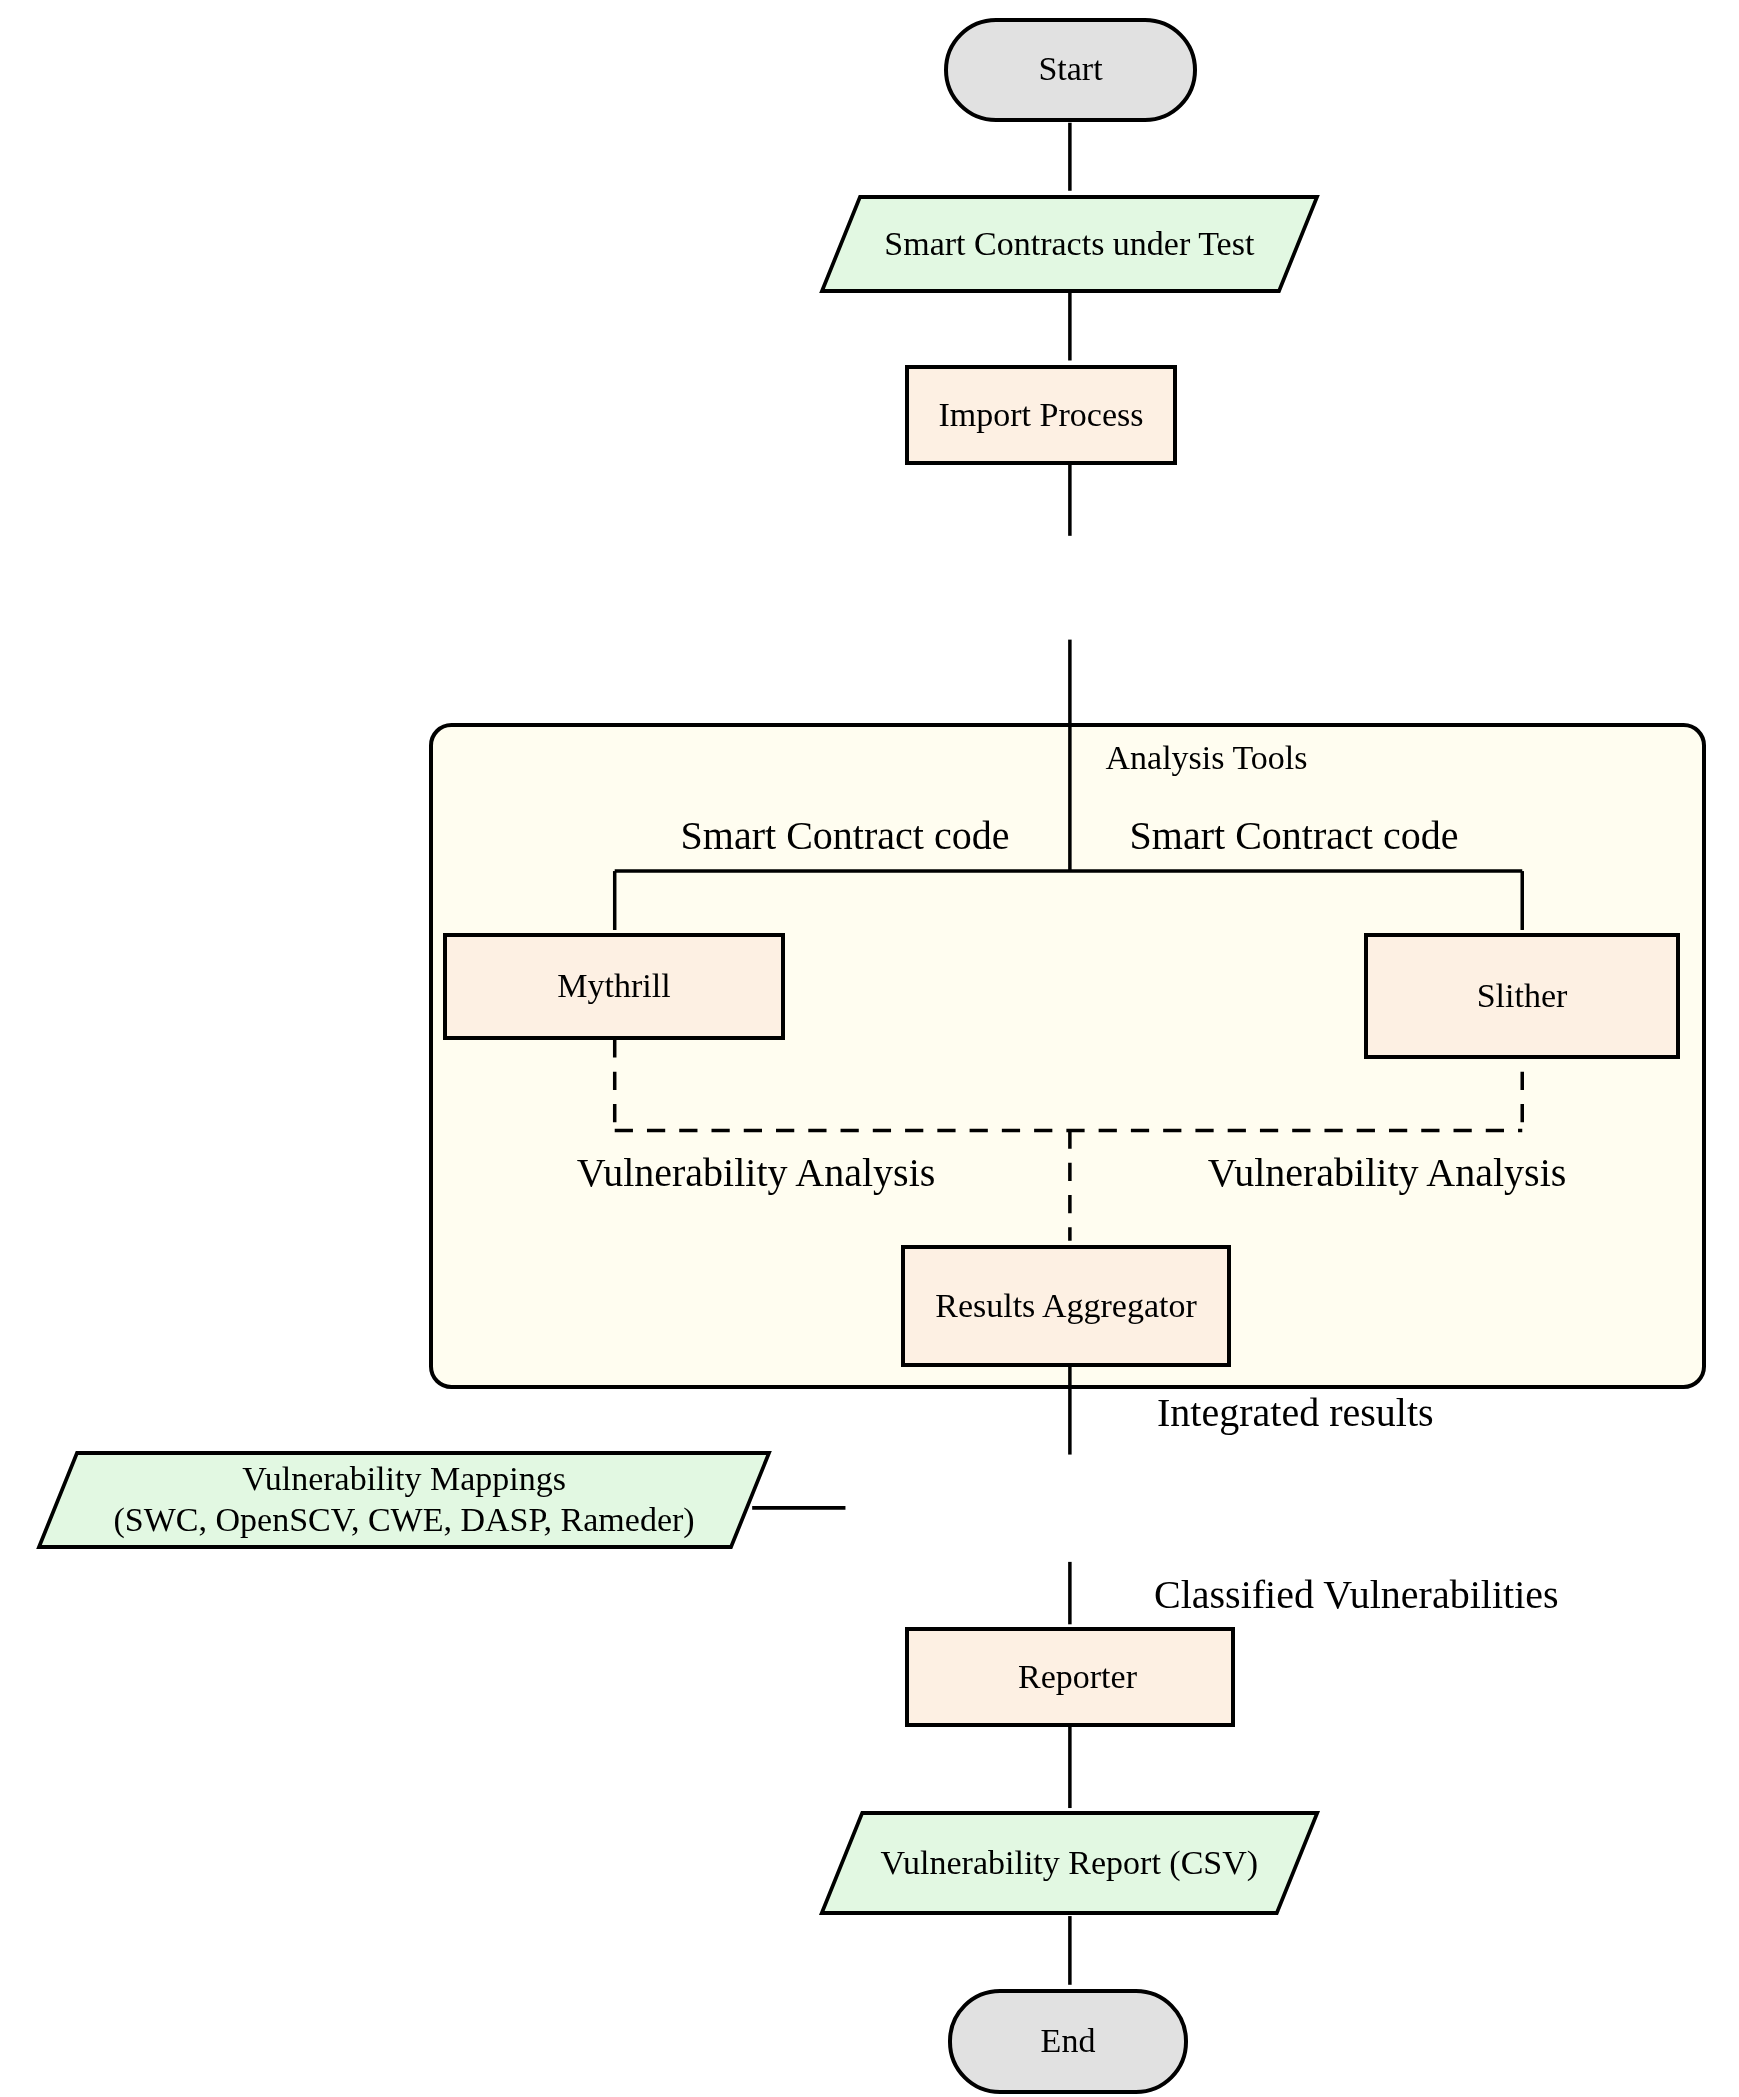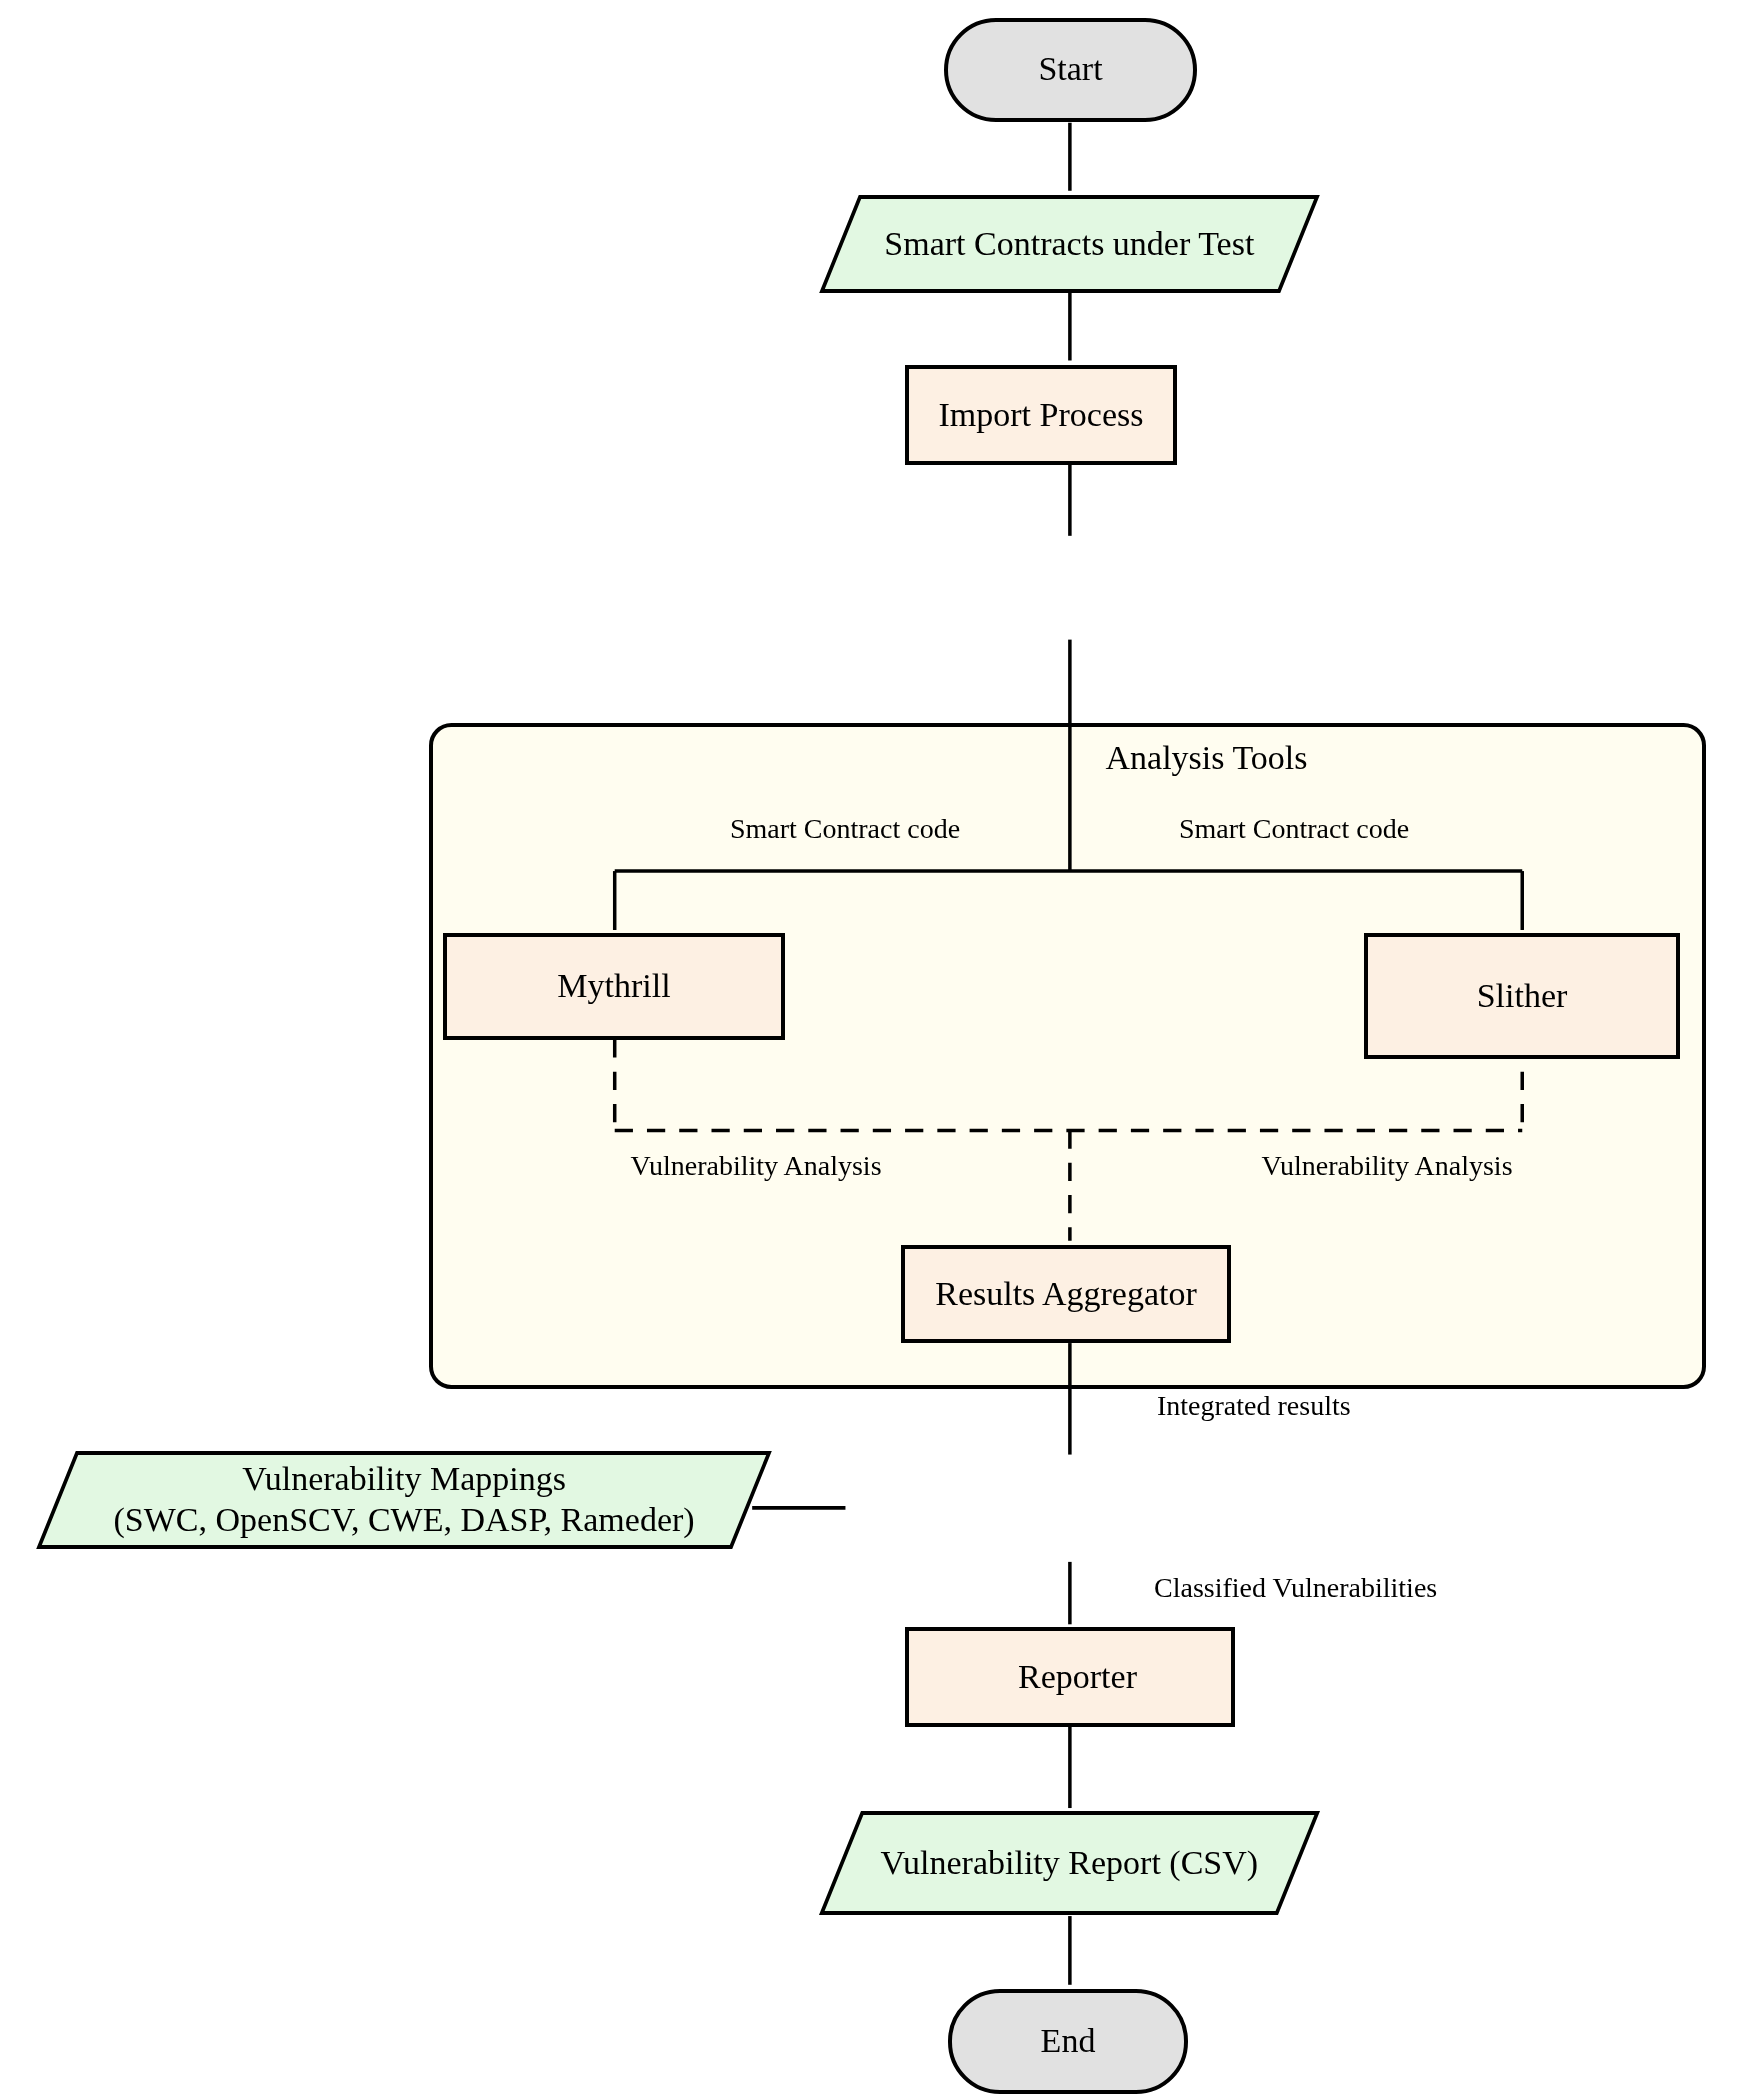--- a/index.html
+++ b/index.html
@@ -41,21 +41,21 @@
     position:absolute;box-sizing:border-box;
     border:4.2px solid var(--stroke);border-radius:22.4px;
     background:var(--container-fill);
     z-index:1;
   }
   .container-label{
     position:absolute;z-index:3;font-size:34px;line-height:1.2;
     text-align:center;
   }
   .edge-label{
-    position:absolute;z-index:3;font-size:28px;line-height:1.2;
+    position:absolute;z-index:3;font-size:40px;line-height:1.2;
     white-space:nowrap;
   }
   .edge-label.centered{transform:translateX(-50%);}
 </style>
 </head>
 <body>
 
 <div id="canvas">
 
   <div class="container-box" style="left:429px;top:723px;width:1277px;height:666px;"></div>
@@ -99,21 +99,21 @@
 
 
   <div class="node process" style="left:443px;top:933px;width:342px;height:107px;">
     <span>Mythrill</span>
   </div>
 
   <div class="node process" style="left:1364px;top:933px;width:316px;height:126px;">
     <span>Slither</span>
   </div>
 
-  <div class="node process" style="left:901px;top:1245px;width:330px;height:98px;">
+  <div class="node process" style="left:901px;top:1245px;width:330px;height:122px;">
     <span>Results Aggregator</span>
   </div>
 
   <div class="node data" style="left:56px;top:1451px;width:696px;height:98px;">
     <span class="unskew">
       <span style="display:block;">Vulnerability Mappings</span>
       <span style="display:block;">(SWC, OpenSCV, CWE, DASP, Rameder)</span>
     </span>
   </div>
 

